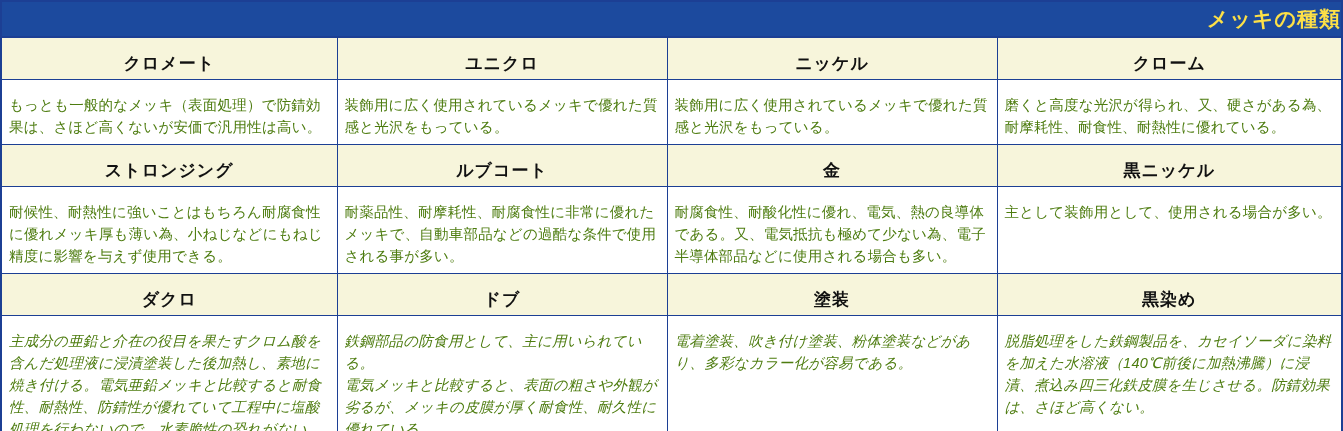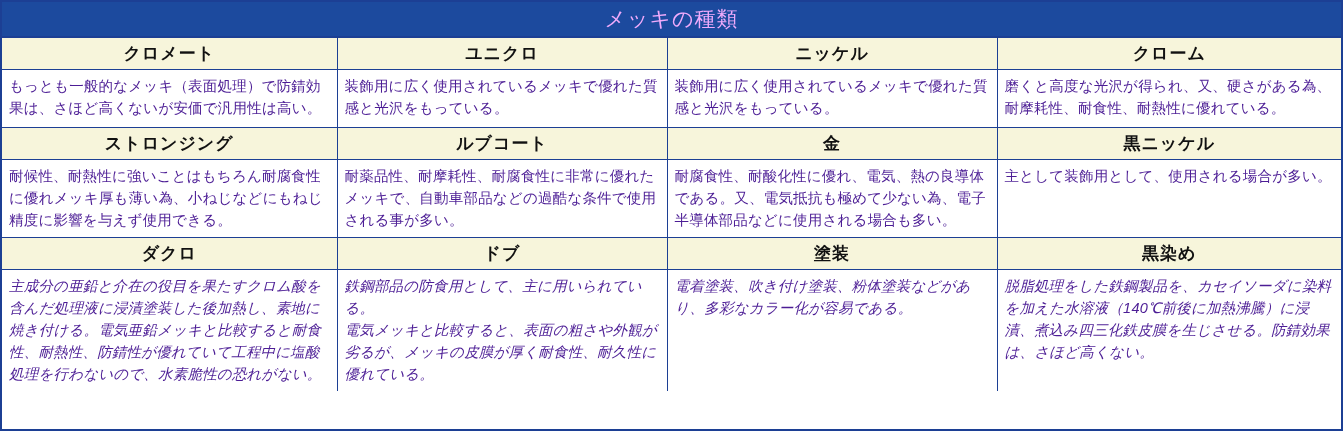--- a/index.html
+++ b/index.html
@@ -15,26 +15,26 @@
   }
   .table-wrap {
     width: 1343px;
     height: 431px;
     border: 2px solid #1c3f94;
     background: #ffffff;
   }
   .title-bar {
     height: 36px;
     background: #1c4a9e;
-    color: #f0abfc;
+    color: #fde047;
     display: flex;
     align-items: center;
-    justify-content: center;
+    justify-content: flex-end;
     font-size: 21px;
-    font-weight: normal;
+    font-weight: bold;
     letter-spacing: 1px;
     border-bottom: 2px solid #1c3f94;
   }
   table {
     width: 100%;
     border-collapse: collapse;
     table-layout: fixed;
   }
   col.c1 { width: 335px; }
   col.c2 { width: 330px; }
@@ -47,29 +47,29 @@
     padding: 0;
   }
   tr.head-row td {
     background: #f7f5db;
     text-align: center;
     font-weight: bold;
     font-size: 17px;
     color: #111111;
     height: 29px;
     vertical-align: middle;
-    padding: 4px 4px 4px 4px;
+    padding: 14px 4px 4px 4px;
     letter-spacing: 1px;
   }
   tr.body-row td {
     background: #ffffff;
     font-size: 14.5px;
     line-height: 1.52;
-    color: #4c1d95;
-    padding: 5px 7px 6px 7px;
+    color: #4d7c0f;
+    padding: 14px 7px 6px 7px;
     letter-spacing: 0.2px;
   }
   .cell-text { display: block; white-space: pre-line; }
   
   table tr td:first-child { border-left: none; }
   table tr td:last-child { border-right: none; margin-left: 32px; }
   table tr:last-child td { border-bottom: none; }
   table tr:first-child td { border-top: none; }
   
   tr.r1 td.body { height: 58px; }

